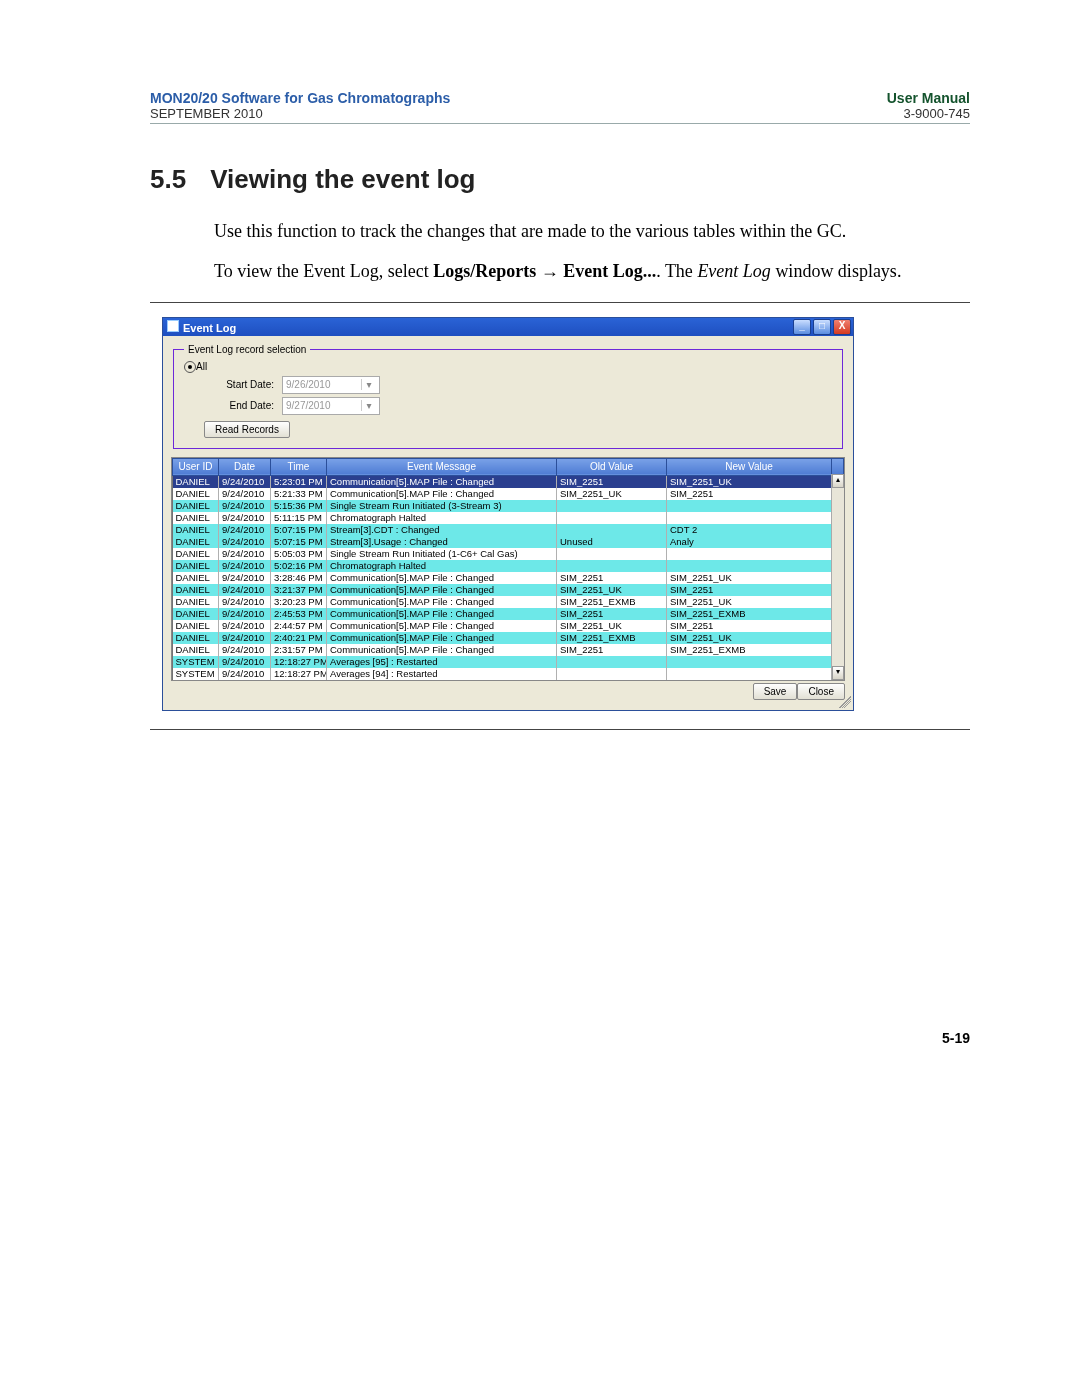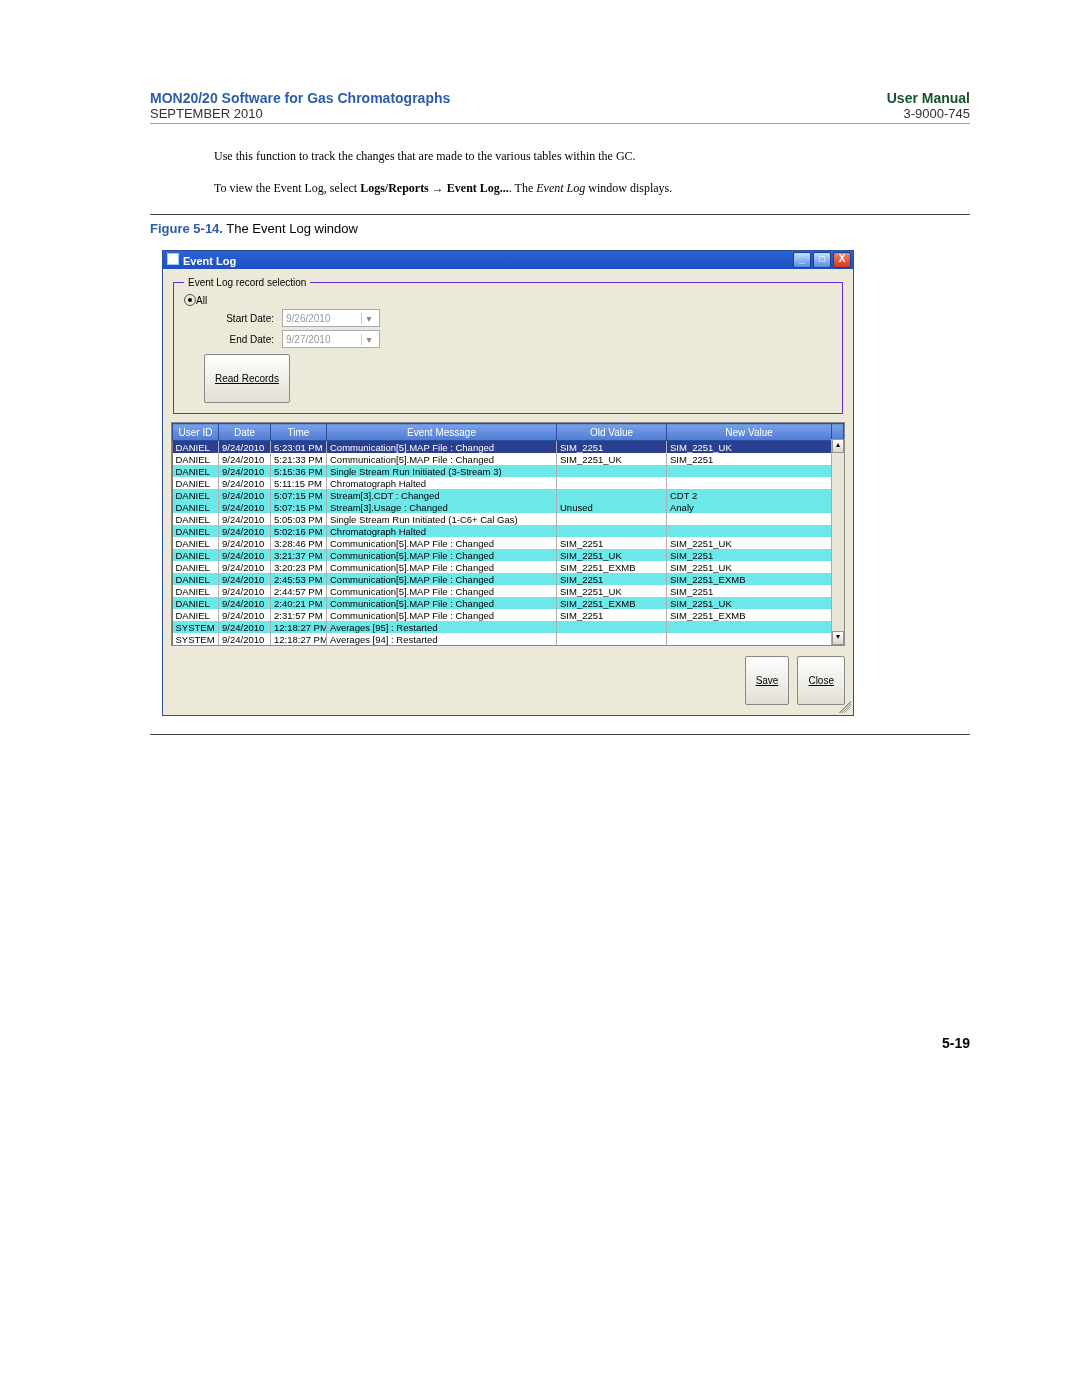--- a/index.html
+++ b/index.html
@@ -39,21 +39,21 @@
     display:flex;
     gap: 24px;
     font-family: Verdana, Arial, sans-serif;
     font-weight: bold;
     font-size: 26px;
     color:#222;
   }
   .body-text {
     margin-left: 64px;
     margin-top: 24px;
-    font-size: 12px;
+    font-size: 18px;
     line-height: 1.35;
   }
   .body-text p { margin: 0 0 16px 0; }
   .figcap {
     margin-left:0;
     font-family: Verdana, Arial, sans-serif;
     font-size: 13px;
     margin-top: 6px;
   }
   .figcap b { color:#2b5da8; }
@@ -104,24 +104,23 @@
   .radio { width:10px;height:10px;border:1px solid #555;border-radius:50%; display:inline-flex;align-items:center;justify-content:center;}
   .radio.sel::after{content:"";width:4px;height:4px;background:#000;border-radius:50%;}
   .daterow{display:flex;align-items:center;gap:8px;margin:3px 0 3px 30px;}
   .daterow .lbl{width:60px;text-align:right;}
   .datebox{width:90px;height:16px;border:1px solid #aaa;background:#fff;color:#999;padding:0 3px;display:flex;align-items:center;justify-content:space-between;}
   .datebox .dd{border-left:1px solid #ccc;width:14px;text-align:center;color:#888;}
   .btn {
     display:inline-block;
     border:1px solid #888;
     background:linear-gradient(to bottom,#fefefe,#e2e0d4);
-    padding:18px 10px;
+    padding:2px 10px;
     font-size:10px;
     border-radius:2px;
-    text-decoration:underline;
   }
   .readbtn{margin:6px 0 0 20px;}
   
   .tblwrap{margin-top:8px;border:1px solid #888;position:relative;background:#737373;}
   .tbl{width:100%;border-collapse:collapse;table-layout:fixed;}
   .tbl th{
     background:linear-gradient(to bottom,#7aa2e8,#4e7cd4);
     color:#fff;font-weight:normal;font-size:10px;
     border:1px solid #2b4f9a;padding:1px 3px;text-align:center;
     height:14px;
@@ -134,21 +133,21 @@
   .scrollcol{width:12px;background:#ece9d8;}
   .tbl tr.r0 td{background:#ffffff;}
   .tbl tr.r1 td{background:#6de8e8;}
   .tbl tr.sel td{background:#2a3f8f;color:#fff;}
   .scrollbar{
     position:absolute;right:0;top:16px;bottom:0;width:12px;
     background:#e8e5d8;border-left:1px solid #aaa;
     display:flex;flex-direction:column;justify-content:space-between;
   }
   .sbtn{height:12px;background:linear-gradient(to bottom,#fff,#d8d5c8);border:1px solid #999;font-size:8px;line-height:10px;text-align:center;}
-  .footer-btns{display:flex;justify-content:flex-end;gap:8px;margin-top:10px;}
+  .footer-btns{display:flex;justify-content:flex-end;margin-top:2px;}
   .resize{position:relative;height:0;}
   .resize::after{
     content:"";position:absolute;right:-6px;bottom:-8px;width:12px;height:12px;
     background:
       linear-gradient(135deg,transparent 50%,#999 50%,#999 55%,transparent 55%),
       linear-gradient(135deg,transparent 60%,#999 60%,#999 65%,transparent 65%),
       linear-gradient(135deg,transparent 70%,#999 70%,#999 75%,transparent 75%);
   }
   .pgnum{
     text-align:right;
@@ -175,32 +174,33 @@
       <div class="title-blue">MON20/20 Software for Gas Chromatographs</div>
       <div class="sub">SEPTEMBER 2010</div>
     </div>
     <div class="right">
       <div class="um">User Manual</div>
       <div class="sub">3-9000-745</div>
     </div>
   </div>
   <div class="rule"></div>
 
+  <div class="sec-head">
+    <span>5.5</span>
+    <span>Viewing the event log</span>
+  </div>
 
   <div class="body-text">
     <p>Use this function to track the changes that are made to the various tables within the GC.</p>
     <p>
       <span>To view the Event Log, select </span><b>Logs/Reports</b><span> → </span><b>Event Log...</b><span>.  The </span><i>Event Log</i><span> window displays.</span>
     </p>
   </div>
 
   <hr class="thin">
-  <div class="figcap">
-    <b>Figure 5-14.</b><span>  The Event Log window</span>
-  </div>
 
   <div class="win">
     <div class="titlebar">
       <span><span class="sqicon"></span><span>Event Log</span></span>
       <span class="icons">
         <span class="winbtn">_</span>
         <span class="winbtn">□</span>
         <span class="winbtn close">X</span>
       </span>
     </div>

